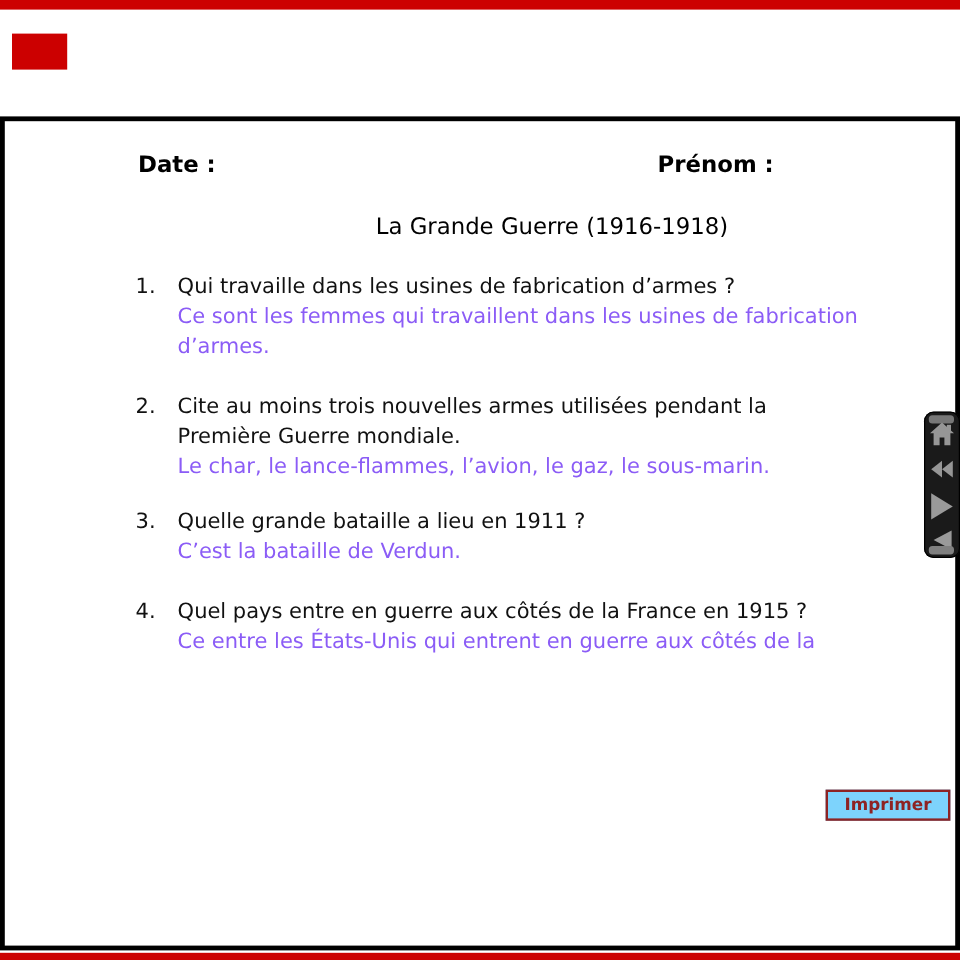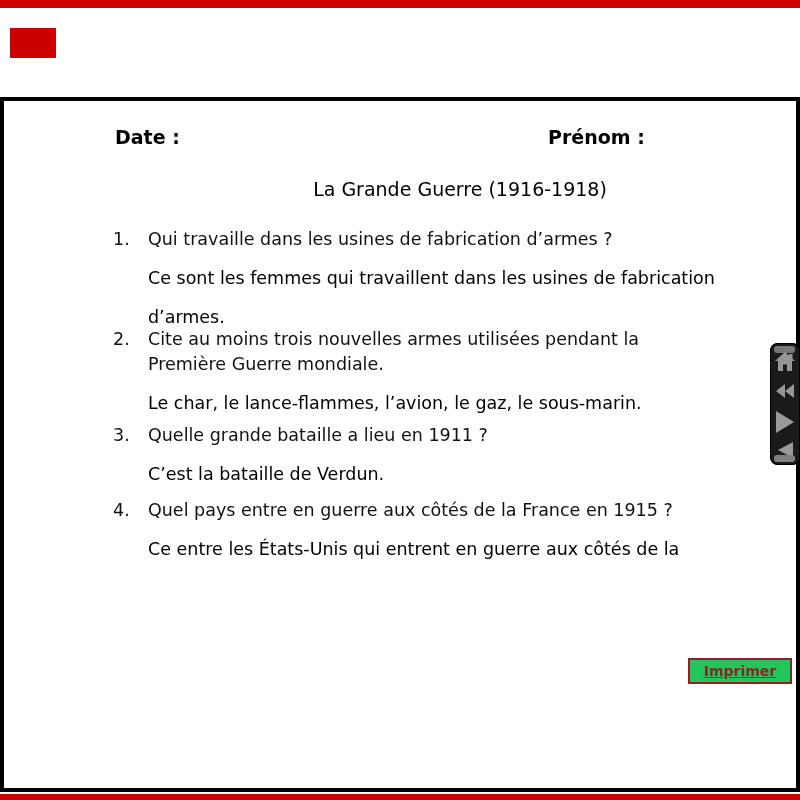--- a/index.html
+++ b/index.html
@@ -19,21 +19,21 @@
   .date-label{left:115px;top:125px;}
   .prenom-label{left:548px;top:125px;}
   .title{position:absolute;left:130px;top:177px;width:660px;text-align:center;
          font-weight:normal;font-size:19px;color:#000;line-height:25px;white-space:nowrap;}
 
   .question{position:absolute;left:148px;width:640px;}
   .q1{top:227px;} .q2{top:327px;} .q3{top:423px;} .q4{top:498px;}
   .q-row{position:relative;line-height:25px;font-size:17.5px;white-space:nowrap;}
   .q-num{position:absolute;left:-35px;color:#111;}
   .black-line{color:#111;}
-  .red-line{color:#000000;margin-top:14px;}
+  .red-line{color:#8b5cf6;}
 
   
   .nav-panel{position:absolute;left:770px;top:343px;width:30px;height:122px;
              background:#1a1a1a;border-radius:8px;box-shadow:0 0 0 1px #000 inset;}
   .cap{position:absolute;left:4px;width:21px;border-radius:3px;background:#777;}
   .cap-top{top:3px;height:7px;}
   .cap-bottom{bottom:3px;height:7px;background:#808080;}
   .nav-btn{position:absolute;left:0;width:30px;display:flex;justify-content:center;cursor:pointer;}
   .btn-home{top:9px;}
   .btn-rewind{top:41px;}
@@ -43,23 +43,23 @@
             border-right:9px solid #969696;}
   .tri-left.small{border-top-width:7px;border-bottom-width:7px;}
   .rewind-wrap{display:flex;gap:0px;}
   .tri-right-big{width:0;height:0;border-top:11px solid transparent;border-bottom:11px solid transparent;
             border-left:18px solid #9a9a9a;}
   .tri-left-big{width:0;height:0;border-top:8px solid transparent;border-bottom:8px solid transparent;
             border-right:15px solid #9a9a9a;}
 
   
   .print-btn{position:absolute;left:688px;top:658px;width:104px;height:26px;box-sizing:border-box;
-             background:#22c55e;border:2px solid #8e2323;color:#8e2323;
+             background:#7dd3fc;border:2px solid #8e2323;color:#8e2323;
              font-size:14px;font-weight:bold;text-align:center;line-height:22px;cursor:pointer;
-             font-family:"DejaVu Sans", sans-serif;text-decoration:underline;}
+             font-family:"DejaVu Sans", sans-serif;}
 </style>
 </head>
 <body>
 
 <div class="stage">
 
   <div class="top-bar"></div>
   <div class="logo-square"></div>
   <div class="bottom-bar"></div>
 

